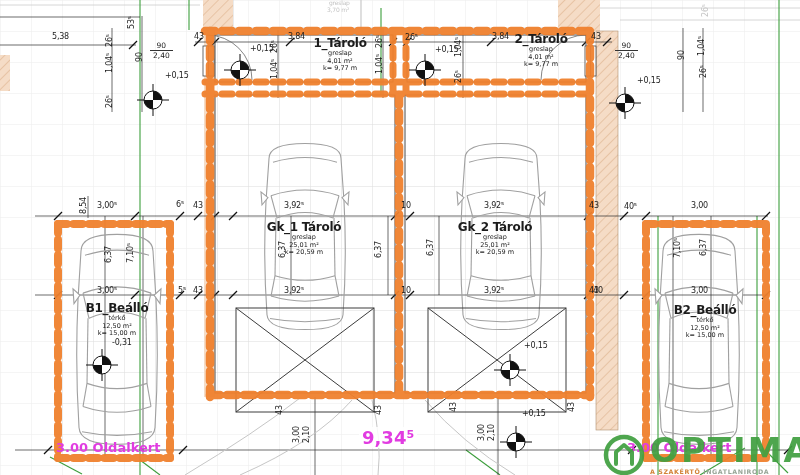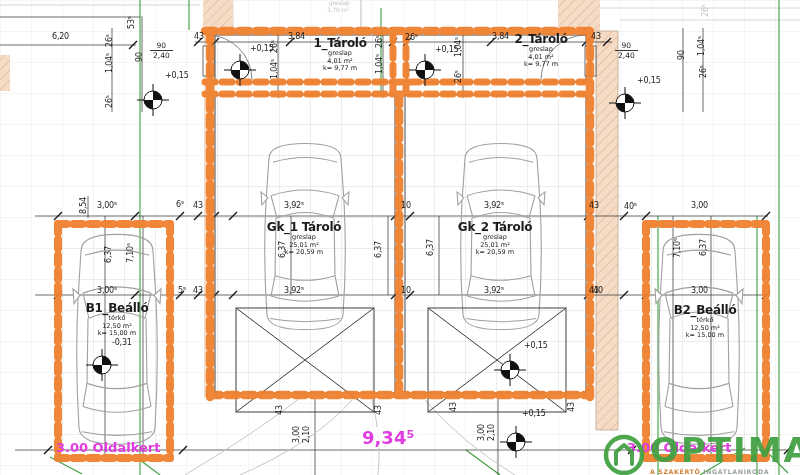--- a/index.html
+++ b/index.html
@@ -259,21 +259,21 @@
     <use href="#lvl" transform="translate(102,365)"></use>
     <use href="#lvl" transform="translate(510,370)"></use>
     <use href="#lvl" transform="translate(516,442)"></use>
   </g>
 </svg>
 
 <span class="t tiny faint" style="left:329px;top:0px">greslap</span>
 <span class="t tiny faint" style="left:327px;top:7px">3,70 m²</span>
 <span class="t v faint" style="left:702px;top:17px">26⁵</span>
 
-<span class="t" style="left:52px;top:33px">6,20</span>
+<span class="t" style="left:52px;top:33px">5,38</span>
 <span class="t v" style="left:128px;top:29px">53⁵</span>
 <span class="t v" style="left:106px;top:47px">26⁵</span>
 <span class="t v" style="left:106px;top:73px">1,04⁵</span>
 <span class="t v" style="left:106px;top:108px">26⁵</span>
 <span class="t v" style="left:136px;top:62px">90</span>
 <div class="frac" style="left:150px;top:41px">
   <span class="nu">90</span>
   <span class="de">2,40</span>
 </div>
 <span class="t" style="left:165px;top:72px">+0,15</span>

